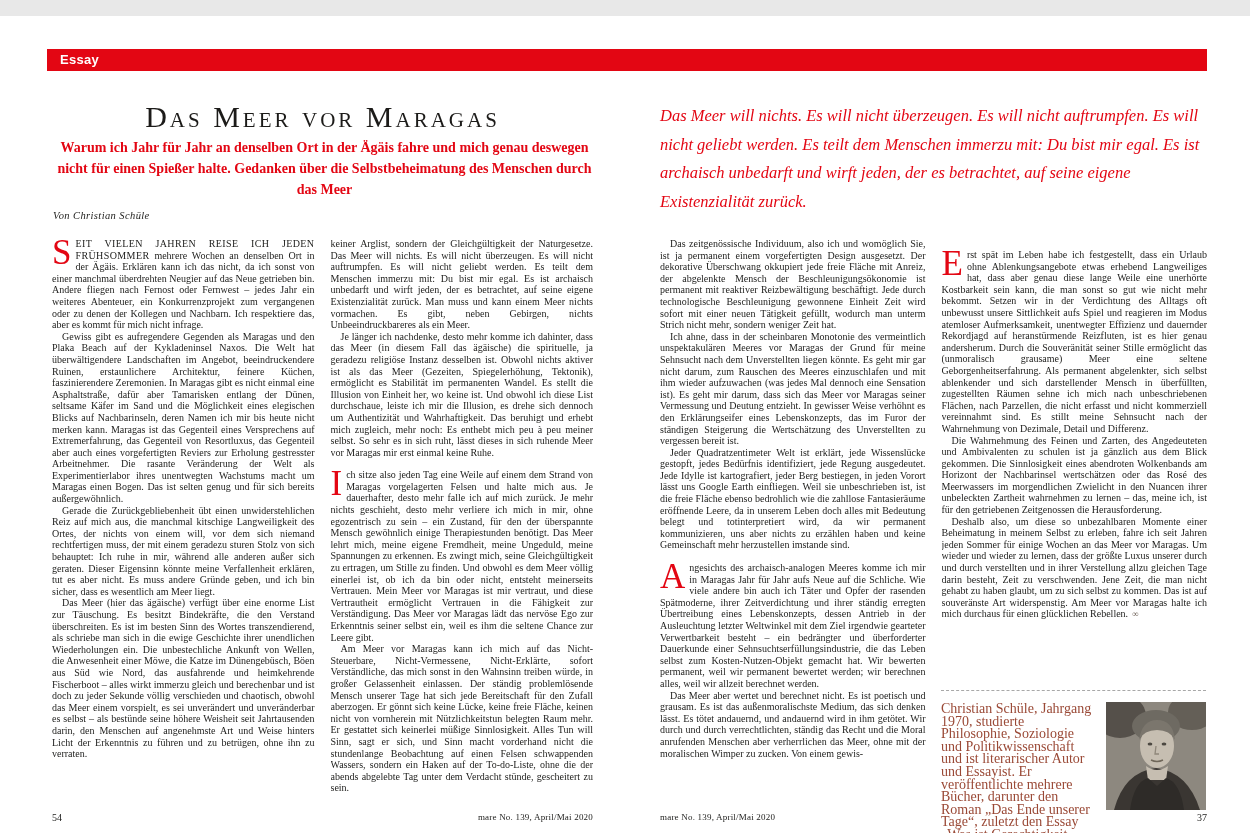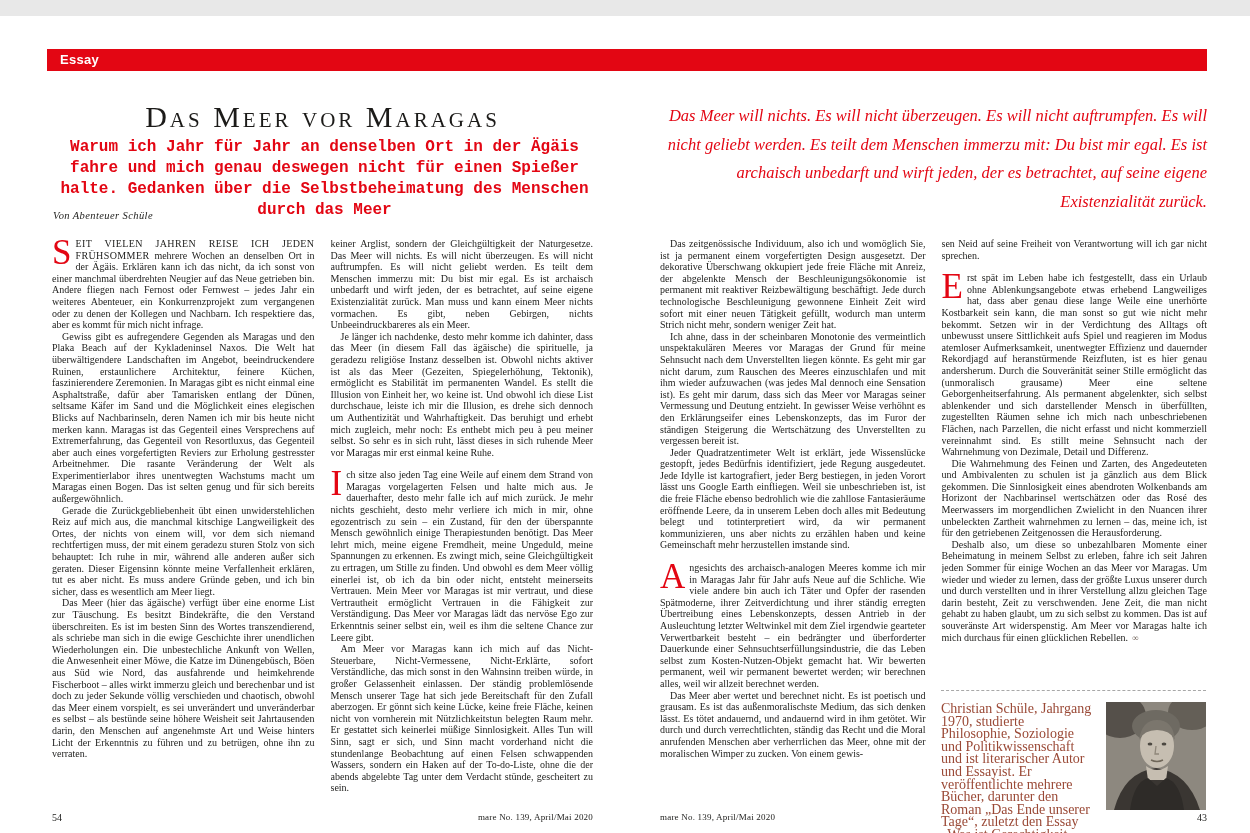--- a/index.html
+++ b/index.html
@@ -15,27 +15,27 @@
 
   
   .left-page  { position:absolute; left:52px;  top:0; width:541px; height:833px; }
   .right-page { position:absolute; left:660px; top:0; width:547px; height:833px; }
 
   
   .title { position:absolute; top:84px; left:0; right:0; margin:0; text-align:center;
     font-family:"Liberation Serif", serif; font-weight:500; font-variant:small-caps;
     font-size:30px; letter-spacing:3px; color:#1c1b19; }
   .subtitle { position:absolute; top:121px; left:0; right:0; margin:0 auto; width:545px;
-    text-align:center; font-family:Liberation Mono, monospace; font-weight:bold;
-    font-size:16px; line-height:21px; color:#e30613; }
+    text-align:center; font-family:Liberation Serif, serif; font-weight:bold;
+    font-size:14px; line-height:21px; color:#e30613; }
   .byline { position:absolute; top:194px; left:1px; margin:0; font-style:italic;
     font-size:10.5px; letter-spacing:0.4px; color:#1d1d1b; }
 
   
-  .pull-quote { position:absolute; top:86px; left:0; right:0; margin:0; text-align:right;
+  .pull-quote { position:absolute; top:86px; left:0; right:0; margin:0; text-align:left;
     font-style:italic; font-size:16.5px; line-height:28.5px; color:#e30613; }
 
   
   .columns { position:absolute; top:222px; left:0; right:0; display:flex; gap:16px; }
   .col { flex:1 1 0; height:572px; overflow:hidden; min-width:0; }
   .col.short { height:450px; }
   .col p { margin:0; text-align:justify; font-size:10px; line-height:11.6px;
     color:#1d1d1b; text-indent:10px; hyphens:auto; -webkit-hyphens:auto; }
   .col p.no-indent { text-indent:0; }
   .col p.space-before { margin-top:11px; }
@@ -66,21 +66,21 @@
 
 <div class="spread">
 
   <div class="kicker-bar">
     <span class="kicker">Essay</span>
   </div>
 
   <div class="left-page">
     <h1 class="title">Das Meer vor Maragas</h1>
     <p class="subtitle">Warum ich Jahr für Jahr an denselben Ort in der Ägäis fahre und mich genau deswegen nicht für einen Spießer halte. Gedanken über die Selbstbeheimatung des Menschen durch das Meer</p>
-    <p class="byline">Von Abenteuer Schüle</p>
+    <p class="byline">Von Christian Schüle</p>
     <div class="columns">
       <div class="col">
           <p class="no-indent"><span class="dropcap">S</span><span class="lead-caps">eit vielen Jahren reise ich jeden Frühsommer</span> mehrere Wochen an denselben Ort in der Ägäis. Erklären kann ich das nicht, da ich sonst von einer manchmal überdrehten Neugier auf das Neue getrieben bin. Andere fliegen nach Fernost oder Fernwest – jedes Jahr ein weiteres Abenteuer, ein Konkurrenzprojekt zum vergangenen oder zu denen der Kollegen und Nachbarn. Ich respektiere das, aber es kommt für mich nicht infrage.</p>
           <p>Gewiss gibt es aufregendere Gegenden als Maragas und den Plaka Beach auf der Kykladeninsel Naxos. Die Welt hat überwältigendere Landschaften im Angebot, beeindruckendere Ruinen, erstaunlichere Architektur, feinere Küchen, faszinierendere Zeremonien. In Maragas gibt es nicht einmal eine Asphaltstraße, dafür aber Tamarisken entlang der Dünen, seltsame Käfer im Sand und die Möglichkeit eines elegischen Blicks auf Nachbarinseln, deren Namen ich mir bis heute nicht merken kann. Maragas ist das Gegenteil eines Versprechens auf Extremerfahrung, das Gegenteil von Resortluxus, das Gegenteil aber auch eines vorgefertigten Reviers zur Erholung gestresster Arbeitnehmer. Die rasante Veränderung der Welt als Experimentierlabor ihres unentwegten Wachstums macht um Maragas einen Bogen. Das ist selten genug und für sich bereits außergewöhnlich.</p>
           <p>Gerade die Zurückgebliebenheit übt einen unwiderstehlichen Reiz auf mich aus, die manchmal kitschige Langweiligkeit des Ortes, der nichts von einem will, vor dem sich niemand rechtfertigen muss, der mit einem geradezu sturen Stolz von sich behauptet: Ich ruhe in mir, während alle anderen außer sich geraten. Dieser Eigensinn könnte meine Verfallenheit erklären, tut es aber nicht. Es muss andere Gründe geben, und ich bin sicher, dass es wesentlich am Meer liegt.</p>
           <p>Das Meer (hier das ägäische) verfügt über eine enorme List zur Täuschung. Es besitzt Bindekräfte, die den Verstand überschreiten. Es ist im besten Sinn des Wortes transzendierend, als schriebe man sich in die ewige Geschichte ihrer unendlichen Wiederholungen ein. Die unbestechliche Ankunft von Wellen, die Anwesenheit einer Möwe, die Katze im Dünengebüsch, Böen aus Süd wie Nord, das ausfahrende und heimkehrende Fischerboot – alles wirkt immerzu gleich und berechenbar und ist doch zu jeder Sekunde völlig verschieden und chaotisch, obwohl das Meer einem vorspielt, es sei unverändert und unveränderbar es selbst – als bestünde seine höhere Weisheit seit Jahrtausenden darin, den Menschen auf angenehmste Art und Weise hinters Licht der Erkenntnis zu führen und zu betrügen, ohne ihn zu verraten.</p>
         </div>
       <div class="col">
           <p class="no-indent">keiner Arglist, sondern der Gleichgültigkeit der Naturgesetze. Das Meer will nichts. Es will nicht überzeugen. Es will nicht auftrumpfen. Es will nicht geliebt werden. Es teilt dem Menschen immerzu mit: Du bist mir egal. Es ist archaisch unbedarft und wirft jeden, der es betrachtet, auf seine eigene Existenzialität zurück. Man muss und kann einem Meer nichts vormachen. Es gibt, neben Gebirgen, nichts Unbeeindruckbareres als ein Meer.</p>
           <p>Je länger ich nachdenke, desto mehr komme ich dahinter, dass das Meer (in diesem Fall das ägäische) die spirituelle, ja geradezu religiöse Instanz desselben ist. Obwohl nichts aktiver ist als das Meer (Gezeiten, Spiegelerhöhung, Tektonik), ermöglicht es Stabilität im permanenten Wandel. Es stellt die Illusion von Einheit her, wo keine ist. Und obwohl ich diese List durchschaue, leiste ich mir die Illusion, es drehe sich dennoch um Authentizität und Wahrhaftigkeit. Das beruhigt und erhebt mich zugleich, mehr noch: Es enthebt mich peu à peu meiner selbst. So sehr es in sich ruht, lässt dieses in sich ruhende Meer vor Maragas mir erst einmal keine Ruhe.</p>
@@ -98,21 +98,20 @@
     <p class="pull-quote">Das Meer will nichts. Es will nicht überzeugen. Es will nicht auftrumpfen. Es will nicht geliebt werden. Es teilt dem Menschen immerzu mit: Du bist mir egal. Es ist archaisch unbedarft und wirft jeden, der es betrachtet, auf seine eigene Existenzialität zurück.</p>
     <div class="columns">
       <div class="col">
           <p>Das zeitgenössische Individuum, also ich und womöglich Sie, ist ja permanent einem vorgefertigten Design ausgesetzt. Der dekorative Überschwang okkupiert jede freie Fläche mit Anreiz, der abgelenkte Mensch der Beschleunigungsökonomie ist permanent mit reaktiver Reizbewältigung beschäftigt. Jede durch technologische Beschleunigung gewonnene Einheit Zeit wird sofort mit einer neuen Tätigkeit gefüllt, wodurch man unterm Strich nicht mehr, sondern weniger Zeit hat.</p>
           <p>Ich ahne, dass in der scheinbaren Monotonie des vermeintlich unspektakulären Meeres vor Maragas der Grund für meine Sehnsucht nach dem Unverstellten liegen könnte. Es geht mir gar nicht darum, zum Rauschen des Meeres einzuschlafen und mit ihm wieder aufzuwachen (was jedes Mal dennoch eine Sensation ist). Es geht mir darum, dass sich das Meer vor Maragas seiner Vermessung und Deutung entzieht. In gewisser Weise verhöhnt es den Erklärungseifer eines Lebenskonzepts, das im Furor der ständigen Steigerung die Wertschätzung des Unverstellten zu vergessen bereit ist.</p>
           <p>Jeder Quadratzentimeter Welt ist erklärt, jede Wissenslücke gestopft, jedes Bedürfnis identifiziert, jede Regung ausgedeutet. Jede Idylle ist kartografiert, jeder Berg bestiegen, in jeden Vorort lässt uns Google Earth einfliegen. Weil sie unbeschrieben ist, ist die freie Fläche ebenso bedrohlich wie die zahllose Fantasieräume eröffnende Leere, da in unserem Leben doch alles mit Bedeutung belegt und totinterpretiert wird, da wir permanent kommunizieren, uns aber nichts zu erzählen haben und keine Gemeinschaft mehr herzustellen imstande sind.</p>
           <p class="no-indent space-before"><span class="dropcap">A</span>ngesichts des archaisch-analogen Meeres komme ich mir in Maragas Jahr für Jahr aufs Neue auf die Schliche. Wie viele andere bin auch ich Täter und Opfer der rasenden Spätmoderne, ihrer Zeitverdichtung und ihrer ständig erregten Übertreibung eines Lebenskonzepts, dessen Antrieb in der Ausleuchtung letzter Weltwinkel mit dem Ziel irgendwie gearteter Verwertbarkeit besteht – ein bedrängter und überforderter Dauerkunde einer Sehnsuchtserfüllungsindustrie, die das Leben selbst zum Kosten-Nutzen-Objekt gemacht hat. Wir bewerten permanent, weil wir permanent bewertet werden; wir berechnen alles, weil wir allzeit berechnet werden.</p>
           <p>Das Meer aber wertet und berechnet nicht. Es ist poetisch und grausam. Es ist das außenmoralischste Medium, das sich denken lässt. Es tötet andauernd, und andauernd wird in ihm getötet. Wir durch und durch verrechtlichten, ständig das Recht und die Moral anrufenden Menschen aber verherrlichen das Meer, ohne mit der moralischen Wimper zu zucken. Von einem gewis-</p>
         </div>
       <div class="col short">
-          <p class="no-indent">sen Neid auf seine Freiheit von Verantwortung will ich gar nicht sprechen.</p>
           <p class="no-indent space-before"><span class="dropcap">E</span>rst spät im Leben habe ich festgestellt, dass ein Urlaub ohne Ablenkungsangebote etwas erhebend Langweiliges hat, dass aber genau diese lange Weile eine unerhörte Kostbarkeit sein kann, die man sonst so gut wie nicht mehr bekommt. Setzen wir in der Verdichtung des Alltags oft unbewusst unsere Sittlichkeit aufs Spiel und reagieren im Modus atemloser Aufmerksamkeit, unentwegter Effizienz und dauernder Rekordjagd auf heranstürmende Reizfluten, ist es hier genau andersherum. Durch die Souveränität seiner Stille ermöglicht das (unmoralisch grausame) Meer eine seltene Geborgenheitserfahrung. Als permanent abgelenkter, sich selbst ablenkender und sich darstellender Mensch in überfüllten, zugestellten Räumen sehne ich mich nach unbeschriebenen Flächen, nach Parzellen, die nicht erfasst und nicht kommerziell vereinnahmt sind. Es stillt meine Sehnsucht nach der Wahrnehmung von Dezimale, Detail und Differenz.</p>
           <p>Die Wahrnehmung des Feinen und Zarten, des Angedeuteten und Ambivalenten zu schulen ist ja gänzlich aus dem Blick gekommen. Die Sinnlosigkeit eines abendroten Wolkenbands am Horizont der Nachbarinsel wertschätzen oder das Rosé des Meerwassers im morgendlichen Zwielicht in den Nuancen ihrer unbeleckten Zartheit wahrnehmen zu lernen – das, meine ich, ist für den getriebenen Zeitgenossen die Herausforderung.</p>
           <p>Deshalb also, um diese so unbezahlbaren Momente einer Beheimatung in meinem Selbst zu erleben, fahre ich seit Jahren jeden Sommer für einige Wochen an das Meer vor Maragas. Um wieder und wieder zu lernen, dass der größte Luxus unserer durch und durch verstellten und in ihrer Verstellung allzu gleichen Tage darin besteht, Zeit zu verschwenden. Jene Zeit, die man nicht gehabt zu haben glaubt, um zu sich selbst zu kommen. Das ist auf souveränste Art widerspenstig. Am Meer vor Maragas halte ich mich durchaus für einen glücklichen Rebellen.<span class="endmark"> ∞</span></p>
         </div>
     </div>
 
     <div class="bio-sep"></div>
     <p class="bio-text">Christian Schüle, Jahrgang 1970, studierte Philosophie, Soziologie und Politikwissenschaft und ist literarischer Autor und Essayist. Er veröffentlichte mehrere Bücher, darunter den Roman „Das Ende unserer Tage“, zuletzt den Essay „Was ist Gerechtigkeit heute?“. Seit 2015 lehrt er Kulturwissenschaft an der Berliner Universität der Künste.</p>
     <div class="author-photo">
       <svg width="100" height="108" viewBox="0 0 100 108" xmlns="http://www.w3.org/2000/svg">
@@ -127,17 +126,17 @@
         <ellipse cx="58" cy="42" rx="2.4" ry="1.6" fill="#4c4841"></ellipse>
         <path d="M50 44 L49 52 L53 52" fill="none" stroke="#8f877a" stroke-width="1.3"></path>
         <path d="M45 58 Q51 61 57 58" fill="none" stroke="#6f6759" stroke-width="1.4"></path>
         <path d="M40 64 Q51 72 62 64 L60 78 L42 78 Z" fill="#c6beb1"></path>
         <path d="M24 108 Q28 80 42 76 L51 84 L60 76 Q74 80 78 108 Z" fill="#2e2b28"></path>
       </svg>
     </div>
 
     <div class="footer-right">
       <span class="issue">mare No. 139, April/Mai 2020</span>
-      <span class="page-num">43</span>
+      <span class="page-num">37</span>
     </div>
   </div>
 
 </div>
 
 </body></html>

